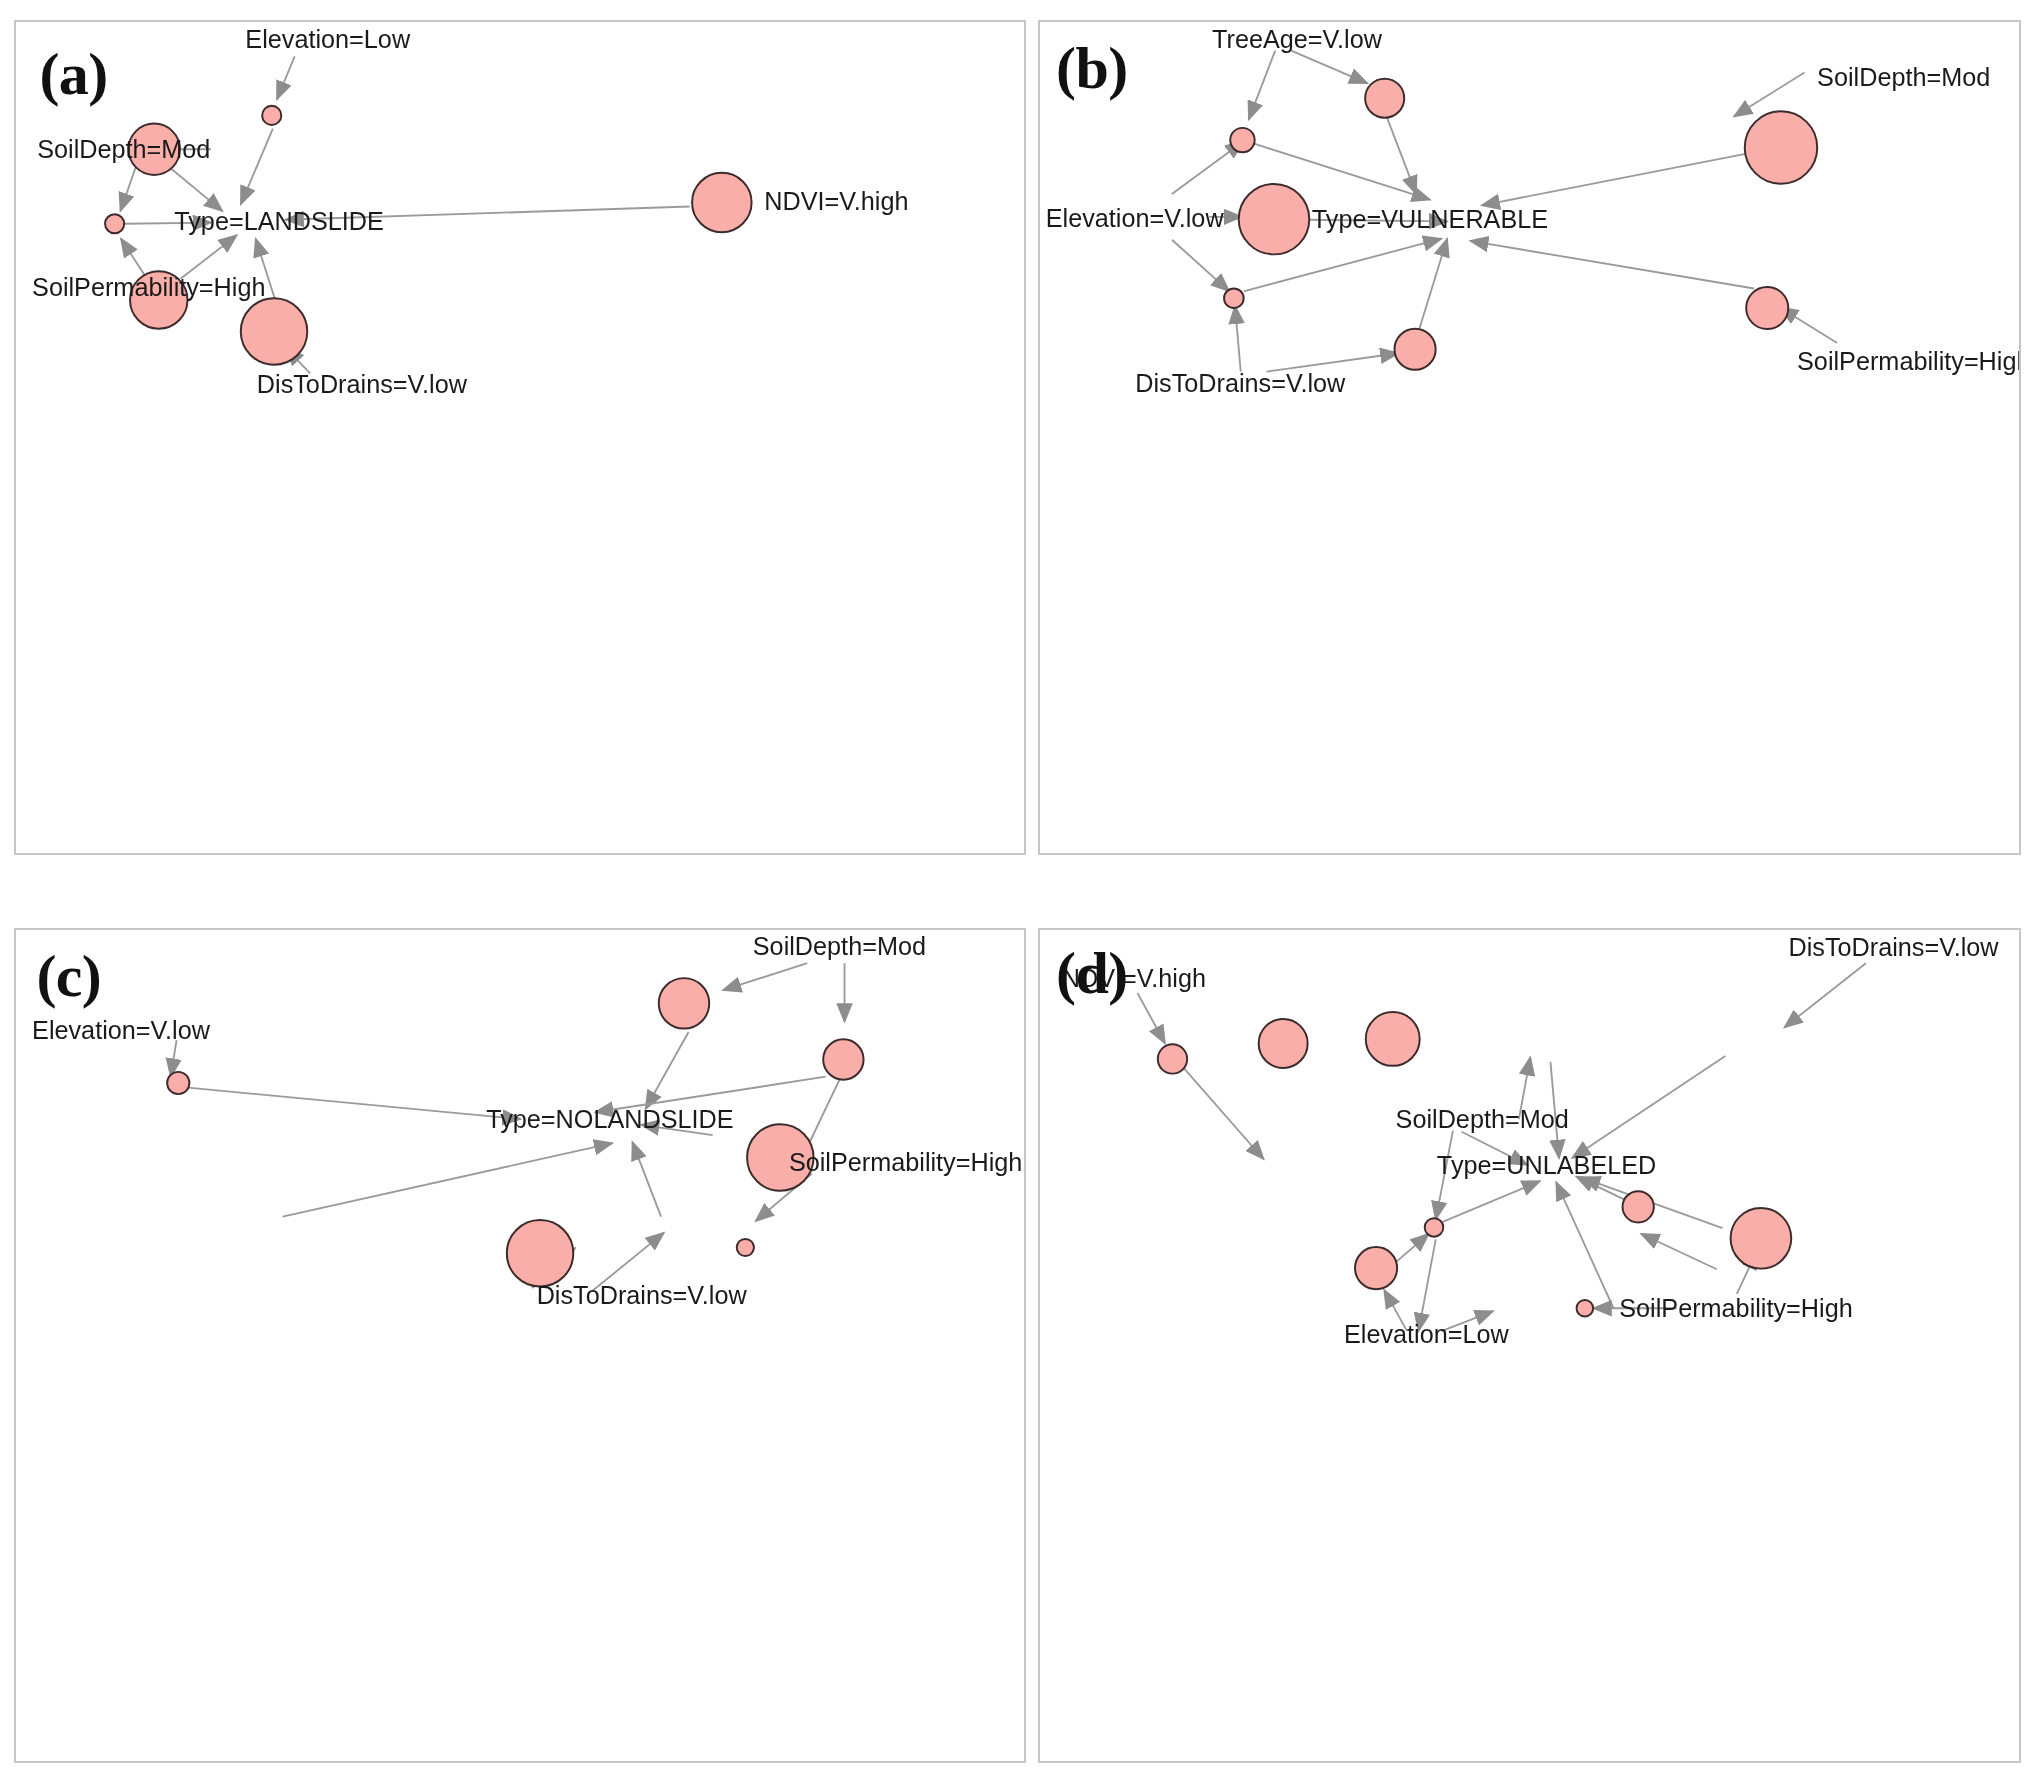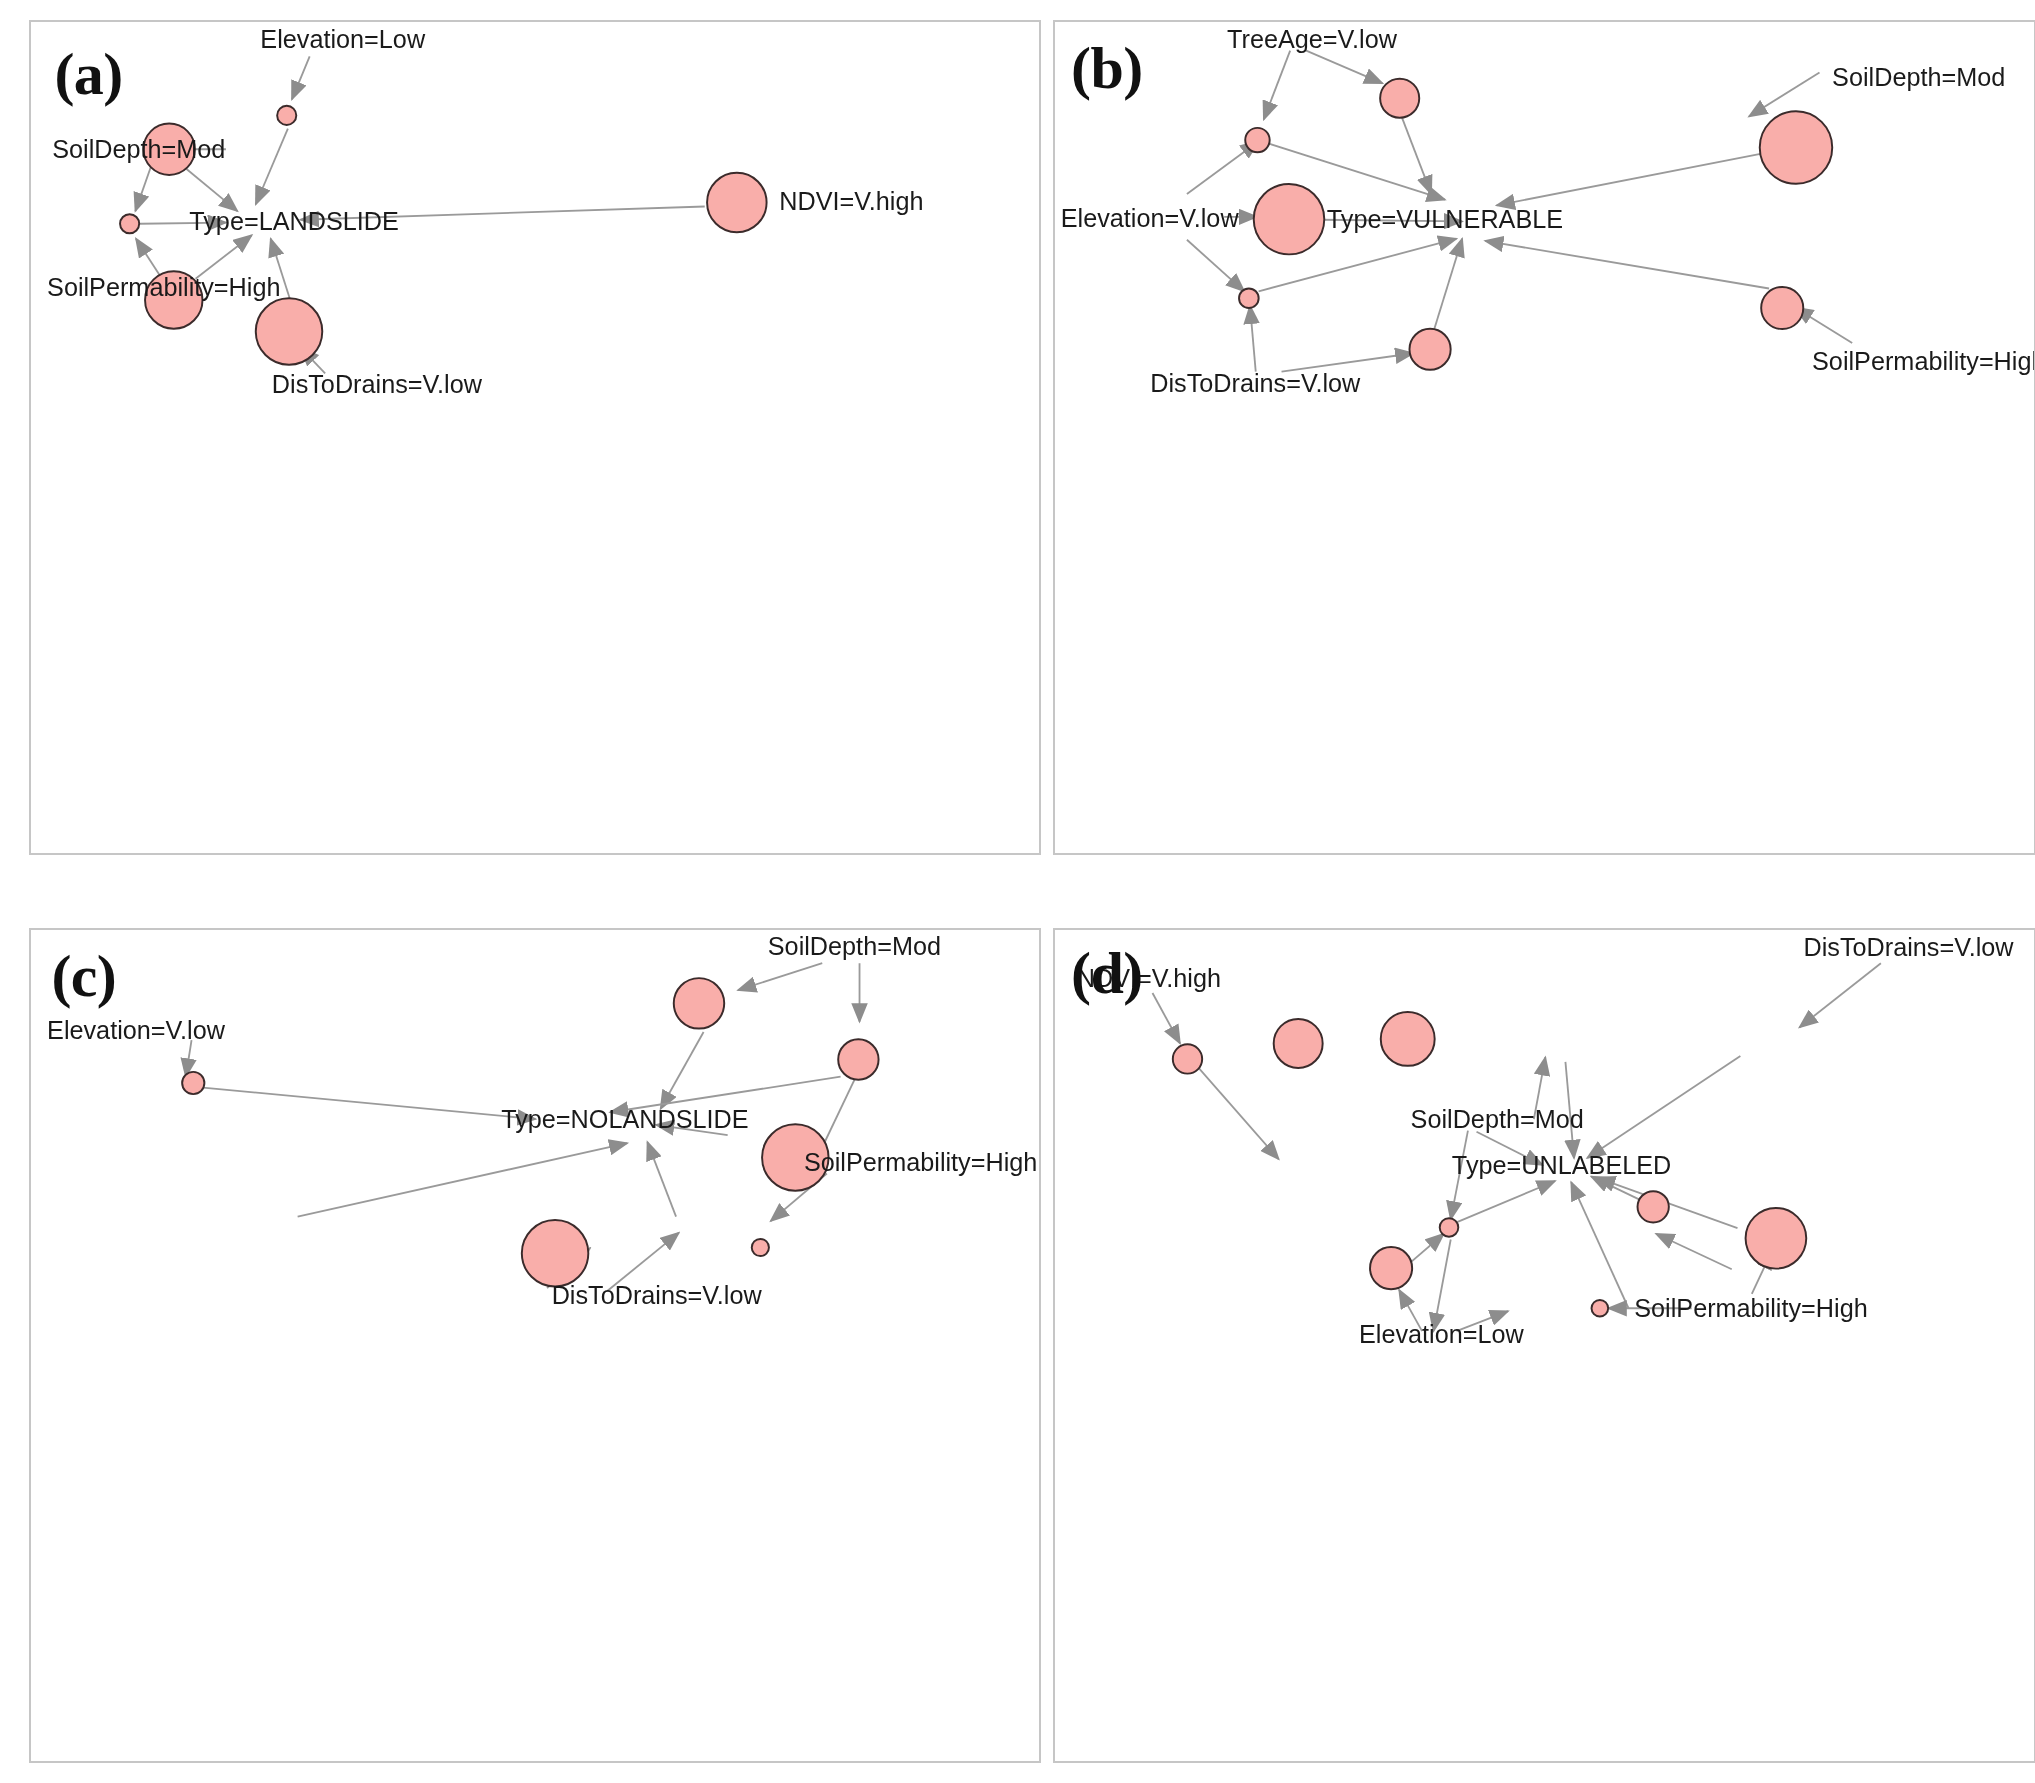--- a/index.html
+++ b/index.html
@@ -1,17 +1,17 @@
 <!DOCTYPE html>
 <html style="font-size:9.2px"><head>
 <meta charset="utf-8">
 <style>
   html,body{margin:0;padding:0;background:#ffffff;}
   body{width:2035px;height:1783px;font-family:"Liberation Sans",sans-serif;}
-  #figure{position:relative;width:1808px;height:1783px;background:#fff;margin-left:15px;}
+  #figure{position:relative;width:1808px;height:1783px;background:#fff;}
   .panel{position:absolute;background:#ffffff;border:2.9px solid #c6c6c6;box-sizing:border-box;overflow:hidden;}
   #panel-a{left:14.4px;  top:20px;   width:1012px; height:835px;}
   #panel-b{left:1038px;top:20px;   width:983px; height:835px;}
   #panel-c{left:14.4px;  top:928px; width:1012px; height:835px;}
   #panel-d{left:1038px;top:928px; width:983px; height:835px;}
   .panel svg{position:absolute;left:0;top:0;width:100%;height:100%;display:block;}
   .panel-letter{position:absolute;font-family:"Liberation Serif",serif;font-size:60px;font-weight:700;color:#111;line-height:1;letter-spacing:-0.6px;}
   .nodelbl{font-family:"Liberation Sans",sans-serif;font-size:44px;fill:#1a1a1a;}
   .edge{stroke:#9a9a9a;stroke-width:3.2;fill:none;}
   .arrowhead{fill:#8d8d8d;}

